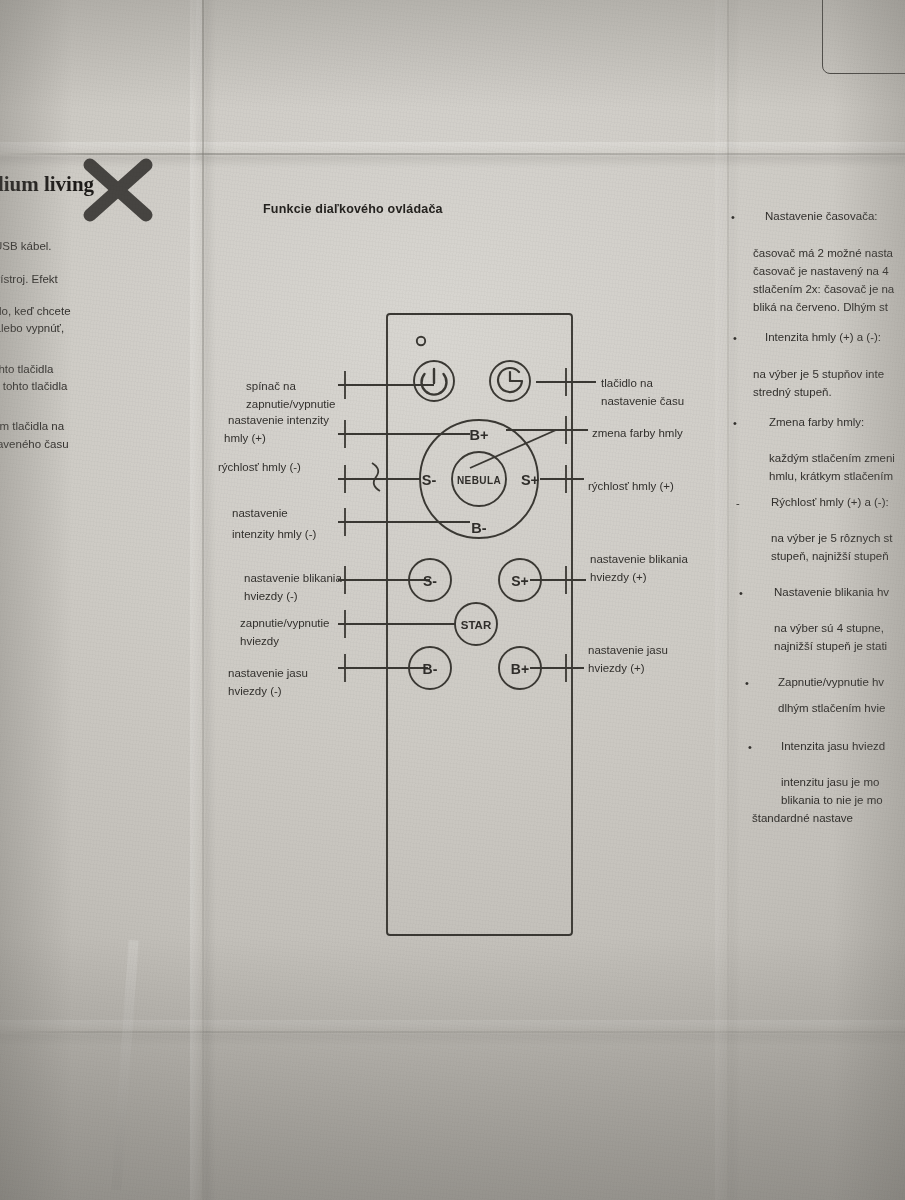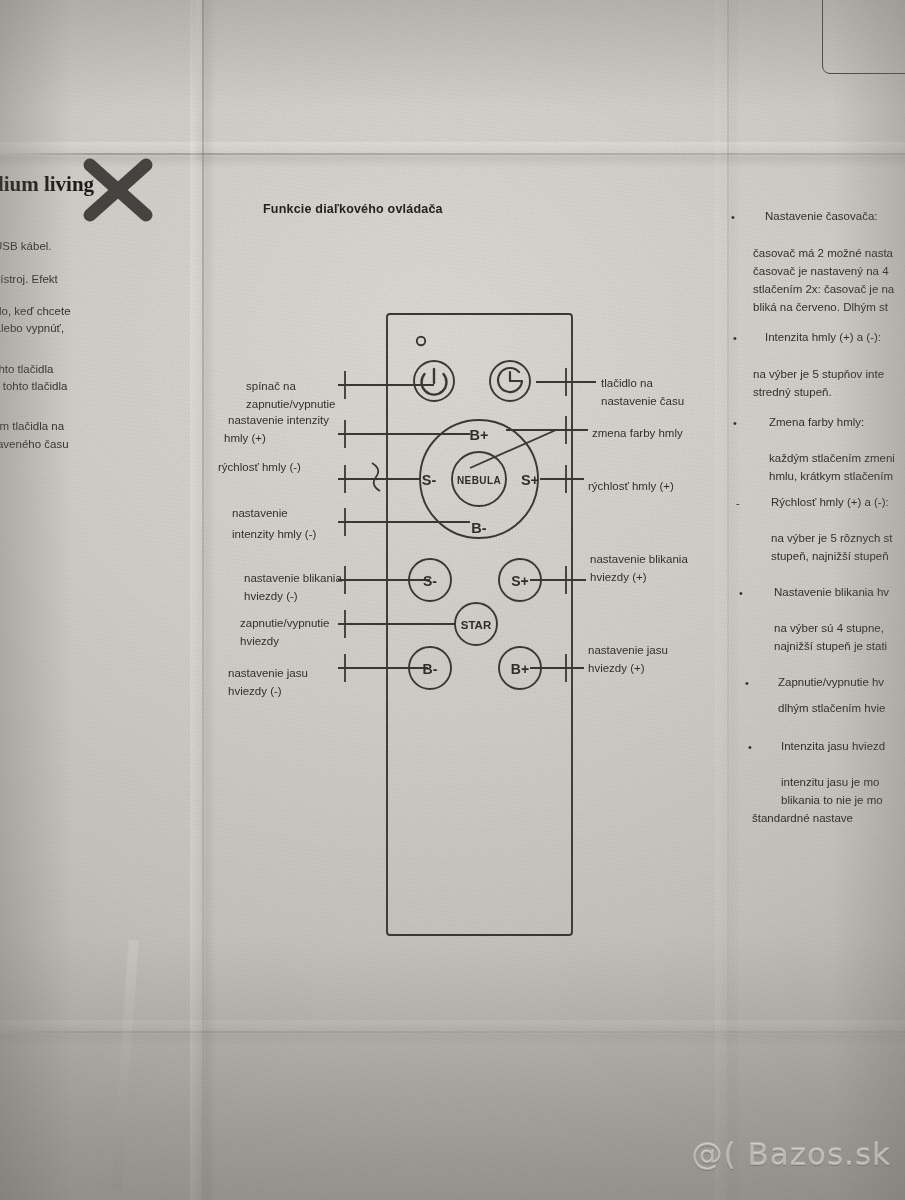--- a/index.html
+++ b/index.html
@@ -244,14 +244,13 @@
 
   <div class="t" style="left:748px;top:740px;font-size:11px;">•</div>
   <div class="t" style="left:781px;top:738px;font-size:11.5px;">Intenzita jasu hviezd</div>
   <div class="t" style="left:781px;top:774px;font-size:11.5px;">intenzitu jasu je mo</div>
   <div class="t" style="left:781px;top:792px;font-size:11.5px;">blikania to nie je mo</div>
   <div class="t" style="left:752px;top:810px;font-size:11.5px;">štandardné nastave</div>
 
   <div class="grain"></div>
   <div class="vign"></div>
 
-  <div class="wm">@( Bazos.sk</div>
 </div>
 
 </body></html>

